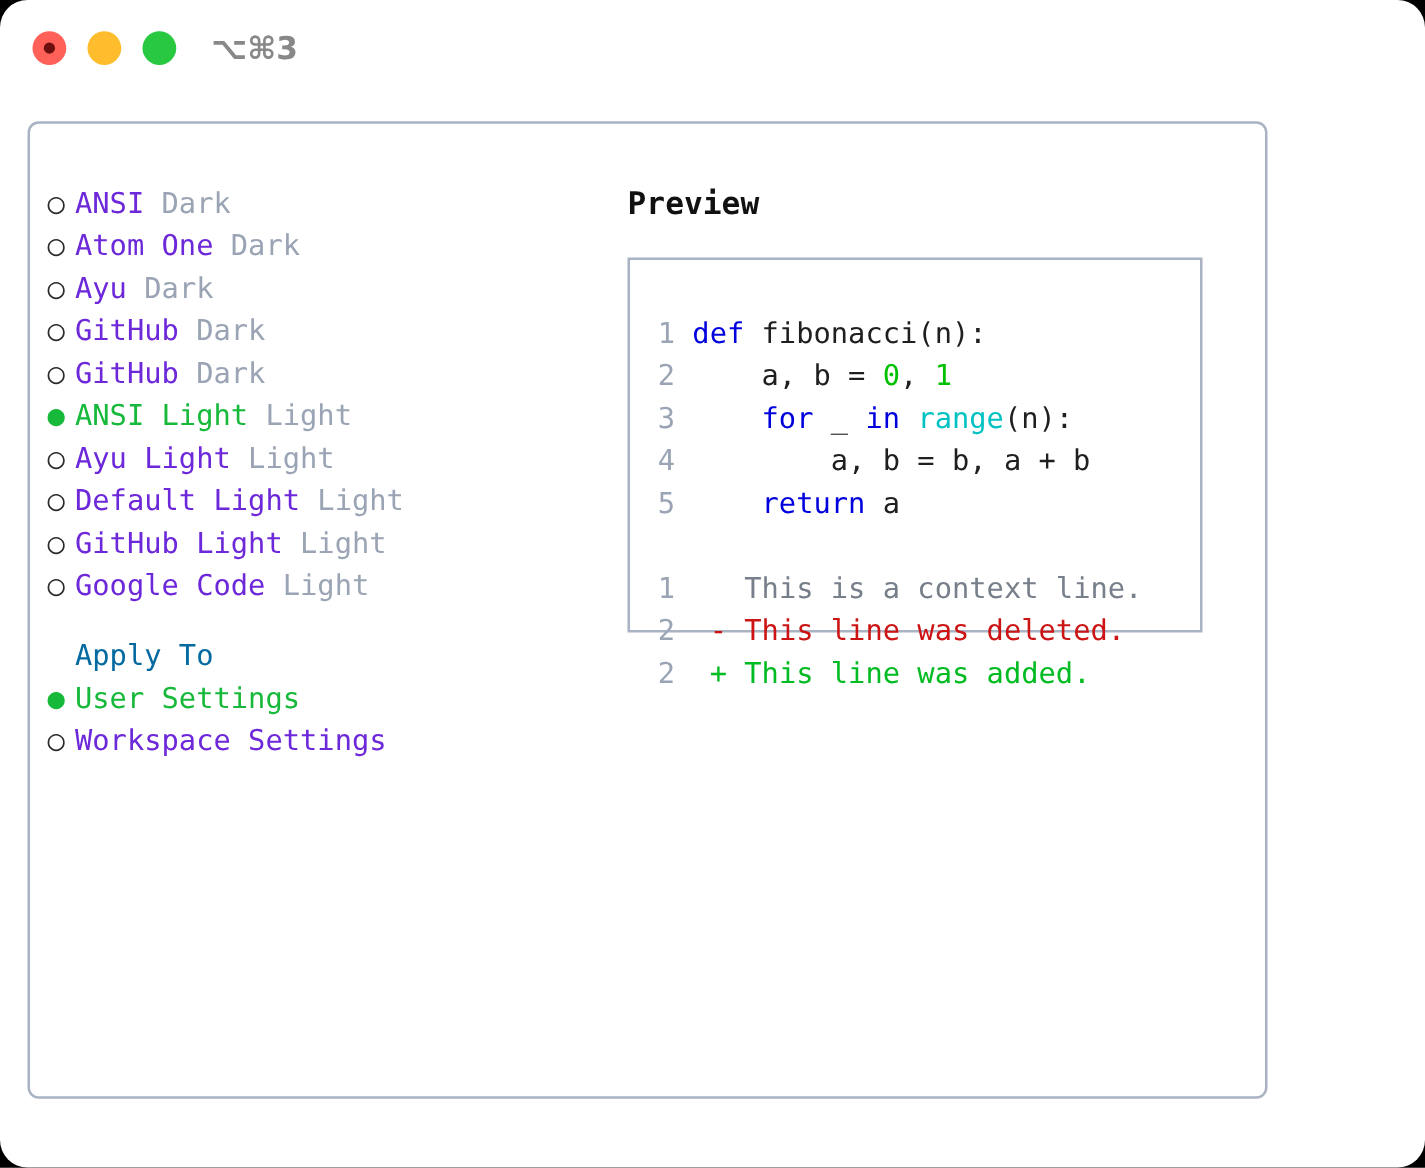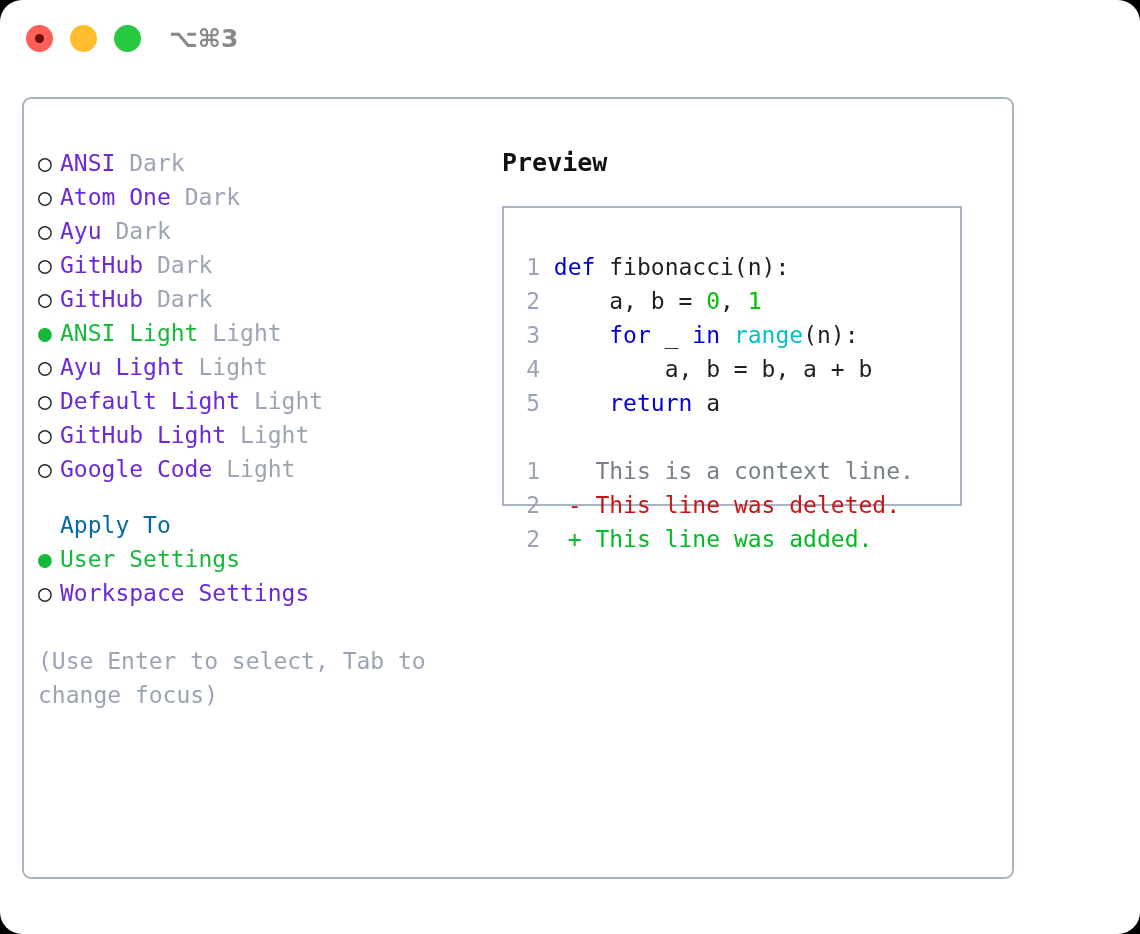--- a/index.html
+++ b/index.html
@@ -216,21 +216,20 @@
 
       <div class="section-title">Apply To</div>
 
       <div class="opt-list" id="apply-options">
           <div class="opt selected"><span class="bullet on">●</span><span class="label-main">User Settings</span></div>
           <div class="opt"><span class="bullet">○</span><span class="label-main">Workspace Settings</span></div>
         </div>
 
       <div class="spacer-md"></div>
 
-      <div class="hint">(Use Enter to select, Tab to change focus)</div>
     </div>
 
     <div class="right-col">
       <div class="heading">Preview</div>
     </div>
 
     <div class="preview-box">
       <div class="code-area" id="code-area"><div class="code-line"><span class="ln">1</span> <span class="tok-kw">def </span><span class="tok-txt">fibonacci(n):</span></div><div class="code-line"><span class="ln">2</span> <span class="tok-txt">    a, b = </span><span class="tok-num">0</span><span class="tok-txt">, </span><span class="tok-num">1</span></div><div class="code-line"><span class="ln">3</span> <span class="tok-txt">    </span><span class="tok-kw">for</span><span class="tok-txt"> _ </span><span class="tok-kw">in</span><span class="tok-txt"> </span><span class="tok-fn">range</span><span class="tok-txt">(n):</span></div><div class="code-line"><span class="ln">4</span> <span class="tok-txt">        a, b = b, a + b</span></div><div class="code-line"><span class="ln">5</span> <span class="tok-txt">    </span><span class="tok-kw">return</span><span class="tok-txt"> a</span></div><div class="code-line"> </div><div class="code-line"><span class="ln">1</span>  <span class="diff-ctx"> </span><span class="diff-ctx"> This is a context line.</span></div><div class="code-line"><span class="ln">2</span>  <span class="diff-del">-</span><span class="diff-del"> This line was deleted.</span></div><div class="code-line"><span class="ln">2</span>  <span class="diff-add">+</span><span class="diff-add"> This line was added.</span></div></div>
     </div>
 

